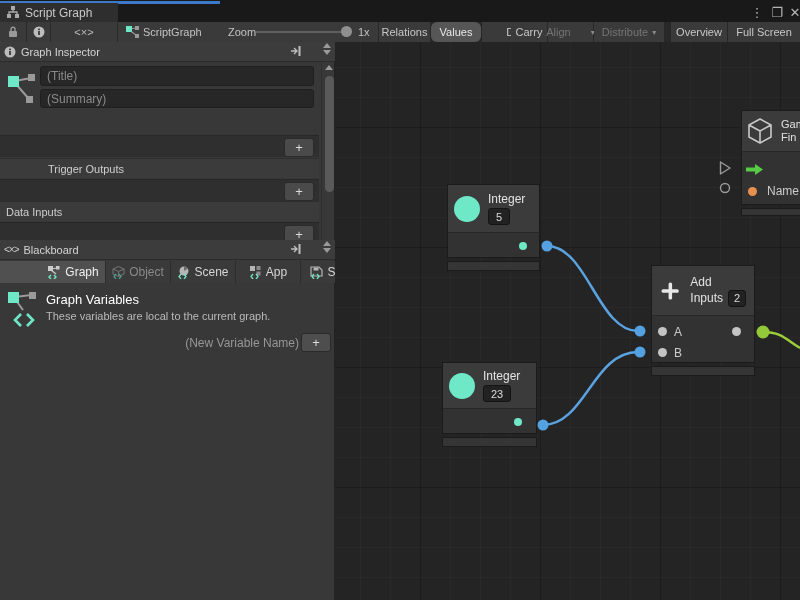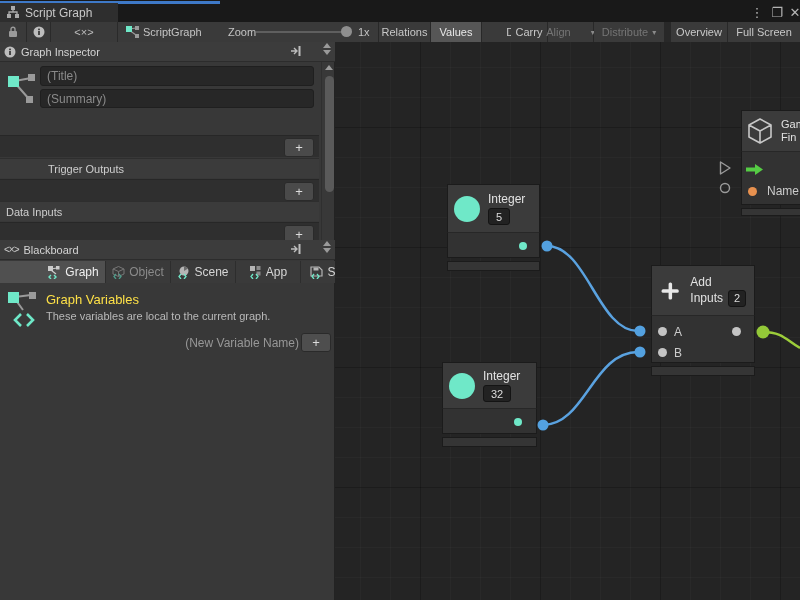--- a/index.html
+++ b/index.html
@@ -124,21 +124,21 @@
     </div>
     <div class="abs" style="left:143px;top:4px;color:#c4c4c4;">ScriptGraph</div>
     <div class="abs" style="left:228px;top:4px;color:#c4c4c4;">Zoom</div>
     <div class="abs zoom-track" style="left:256px;width:96px;"></div>
     <div class="abs zoom-knob" style="left:341px;"></div>
     <div class="abs" style="left:358px;top:4px;color:#c4c4c4;">1x</div>
 
     <div class="abs tb-btn" style="left:379px;width:51px;">
         <span>Relations</span>
       </div>
-    <div class="abs tb-btn sel" style="left:431px;width:50px;">
+    <div class="abs tb-btn sel" style="left:431px;width:50px;border-radius:6px;">
         <span>Values</span>
       </div>
     <div class="abs tb-btn" style="left:482px;width:28px;padding-left:20px;">
         <span>Dim</span>
       </div>
     <div class="abs tb-btn" style="left:511px;width:36px;">
         <span>Carry</span>
       </div>
     <div class="abs tb-btn dis" style="left:548px;width:45px;gap:16px;">
       <span>Align</span>
@@ -276,21 +276,21 @@
         <span>Saved</span>
       </div>
     </div>
 
     <svg class="abs" style="left:7px;top:248px;" width="32" height="40" viewBox="0 0 32 40">
       <path d="M8 7 L24 5 M8 9 L16 20" stroke="#9a9a9a" stroke-width="2"></path>
       <rect x="1" y="2" width="11" height="11" fill="#6fe8c8"></rect>
       <rect x="22" y="2" width="7" height="7" fill="#9a9a9a"></rect>
       <path d="M14 24 L8 30 L14 36 M20 24 L26 30 L20 36" stroke="#6fe8c8" stroke-width="2.6" fill="none"></path>
     </svg>
-    <div class="abs" style="left:46px;top:250px;font-size:13px;color:#fde047;">Graph Variables</div>
+    <div class="abs" style="left:46px;top:250px;font-size:13px;color:#ffffff;">Graph Variables</div>
     <div class="abs vars-desc" style="left:46px;top:268px;font-size:11px;">These variables are local to the current graph.</div>
 
     <div class="abs" style="left:0;top:290px;width:335px;height:22px;">
       <div class="abs" style="right:36px;top:4px;color:#979797;font-size:12px;">(New Variable Name)</div>
       <div class="plus-btn" style="right:4px;top:1px;background:#4e4e4e;">
           <span>+</span>
         </div>
     </div>
   </div>
 
@@ -311,21 +311,21 @@
       </div>
       <div class="n-foot" style="height:10px;"></div>
     </div>
 
     <div class="node" style="left:107px;top:320px;width:95px;">
       <div class="n-head" style="height:46px;padding:0 6px;gap:8px;">
         <div style="width:26px;height:26px;border-radius:50%;background:#6fe8c8;flex:0 0 auto;"></div>
         <div>
           <div class="n-title">Integer</div>
           <div class="valbox" style="width:26px;height:15px;margin-top:2px;">
-              <span>32</span>
+              <span>23</span>
             </div>
         </div>
       </div>
       <div class="n-body" style="height:26px;">
         <div class="dot teal" style="width:8px;height:8px;right:14px;top:9px;"></div>
       </div>
       <div class="n-foot" style="height:10px;"></div>
     </div>
 
     <div class="node" style="left:316px;top:223px;width:104px;">

